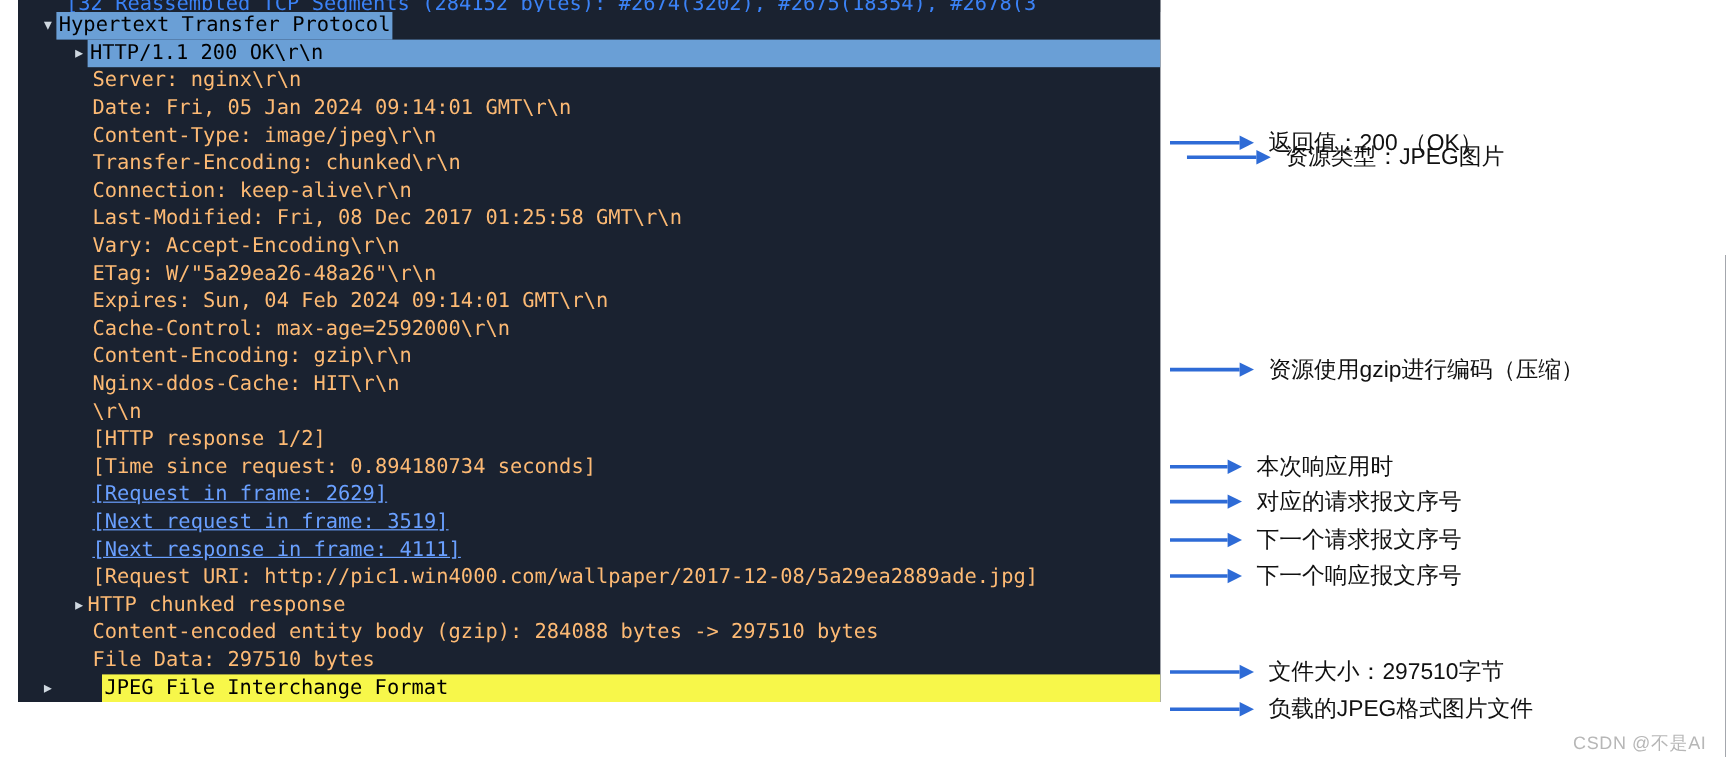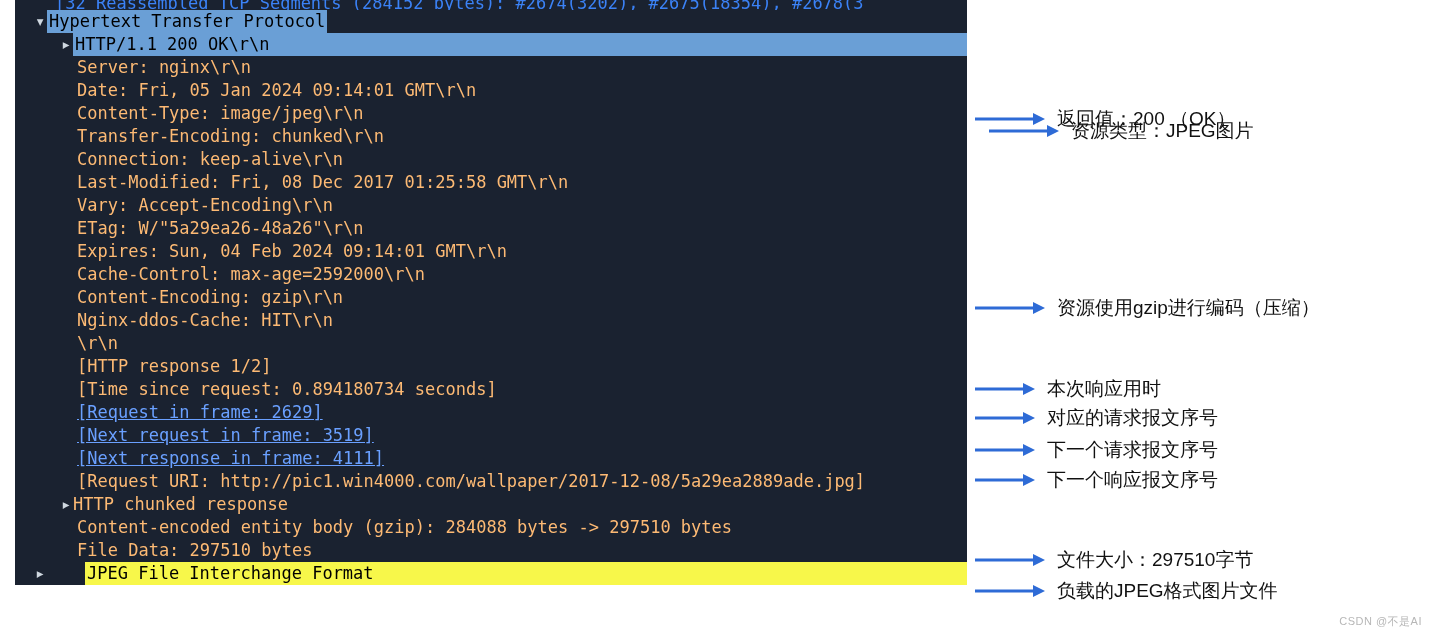--- a/index.html
+++ b/index.html
@@ -64,21 +64,21 @@
     display: flex;
     align-items: center;
     gap: 12px;
   }
   .arrow-svg { flex: 0 0 auto; }
   .watermark {
     position: absolute;
     right: 16px;
     bottom: 2px;
     color: #b7b7b7;
-    font-size: 11px;
+    font-size: 15px;
     font-family: sans-serif;
     letter-spacing: 0.5px;
   }
 </style>
 </head>
 <body>
 
 <div class="stage">
 
   <div class="panel">

